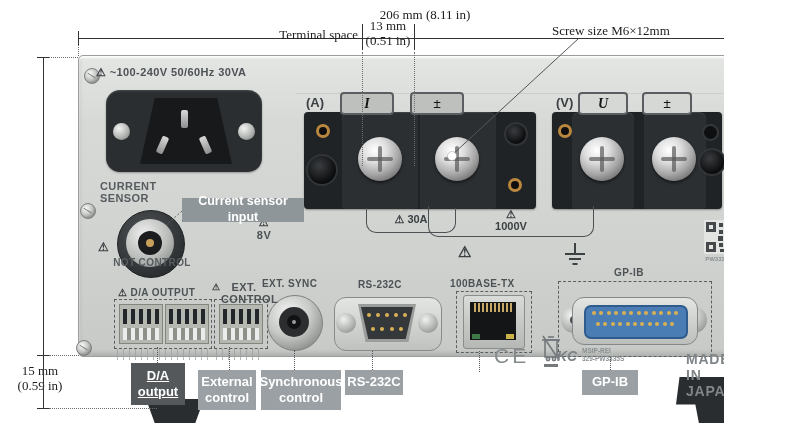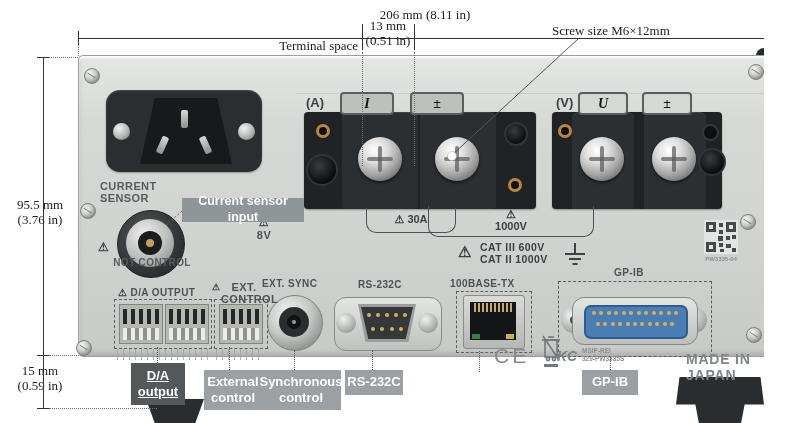--- a/index.html
+++ b/index.html
@@ -1,17 +1,17 @@
 <!DOCTYPE html>
 <html><head>
 <meta charset="utf-8">
 <style>
   html,body{margin:0;padding:0;background:#fff;}
   .stage{position:relative;width:724px;height:423px;background:#fff;overflow:hidden;
-         font-family:"Liberation Sans",sans-serif;padding-left:40px;}
+         font-family:"Liberation Sans",sans-serif;}
   
   .ann{position:absolute;font-family:"Liberation Serif",serif;color:#1c1c1c;font-size:13px;line-height:1.15;}
   .ml{white-space:pre-line;}
   .ctr{text-align:center;}
   .rt{text-align:right;}
   
   .dlineh{position:absolute;border-top:1px solid #333;height:0;}
   .dlinev{position:absolute;border-left:1px solid #333;width:0;}
   .tickv{position:absolute;border-left:1px solid #333;width:0;height:14px;}
   .tickh{position:absolute;border-top:1px solid #333;width:13px;height:0;}
@@ -90,32 +90,30 @@
   <div class="foot" style="left:146px;top:399px;width:58px;height:24px;clip-path:polygon(0 0,100% 0,85% 100%,15% 100%);"></div>
   <div class="foot" style="left:676px;top:377px;width:88px;height:46px;clip-path:polygon(4% 0,96% 0,100% 60%,78% 60%,74% 100%,26% 100%,22% 60%,0 60%);"></div>
 
   <div class="ann ctr" style="left:290px;top:8px;width:270px;">206 mm (8.11 in)</div>
   <div class="dlineh" style="left:78px;top:38px;width:692px;"></div>
   <div class="tickv" style="left:78px;top:31px;"></div>
   <div class="tickv" style="left:770px;top:31px;"></div>
   <div class="dotv" style="left:78px;top:45px;height:11px;"></div>
   <div class="dotv" style="left:770px;top:45px;height:11px;"></div>
 
-  <div class="ann rt" style="left:240px;top:28px;width:118px;margin-top:11px;">Terminal space</div>
+  <div class="ann rt" style="left:240px;top:28px;width:118px;">Terminal space</div>
   <div class="ann ctr ml" style="left:356px;top:19px;width:64px;font-size:13px;">13 mm
 (0.51 in)</div>
   <div class="dlinev" style="left:362px;top:24px;height:26px;"></div>
   <div class="dlinev" style="left:414px;top:24px;height:26px;"></div>
   <div class="dotv" style="left:362px;top:52px;height:114px;z-index:5;"></div>
   <div class="dotv" style="left:414px;top:52px;height:114px;z-index:5;"></div>
 
   <div class="ann" style="left:552px;top:24px;width:170px;">Screw size  M6×12mm</div>
 
-  <div class="ann ctr ml" style="left:0px;top:198px;width:80px;">95.5 mm
-(3.76 in)</div>
   <div class="ann ctr ml" style="left:0px;top:364px;width:80px;">15 mm
 (0.59 in)</div>
   <div class="dlinev" style="left:43px;top:57px;height:298px;"></div>
   <div class="dlinev" style="left:43px;top:355px;height:53px;"></div>
   <div class="tickh" style="left:37px;top:57px;"></div>
   <div class="tickh" style="left:37px;top:355px;"></div>
   <div class="tickh" style="left:37px;top:408px;"></div>
   <div class="doth" style="left:49px;top:57px;width:29px;"></div>
   <div class="doth" style="left:49px;top:355px;width:62px;"></div>
   <div class="doth" style="left:49px;top:408px;width:108px;"></div>
@@ -123,20 +121,24 @@
   <div class="panel"></div>
   <div class="seam" style="left:296px;top:93px;width:470px;height:1px;"></div>
 
   <div class="screw" style="left:84px;top:68px;"></div>
   <div class="screw" style="left:748px;top:64px;"></div>
   <div class="screw" style="left:80px;top:203px;"></div>
   <div class="screw" style="left:740px;top:214px;"></div>
   <div class="screw" style="left:76px;top:340px;"></div>
   <div class="screw" style="left:746px;top:327px;"></div>
 
+  <div class="ptxt" style="left:96px;top:66px;font-size:11px;">
+    <span class="warn">⚠</span>
+    <span>~100-240V  50/60Hz 30VA</span>
+  </div>
   <div class="inlet">
     <div class="sscrew" style="left:7px;top:33px;"></div>
     <div class="sscrew" style="left:132px;top:33px;"></div>
     <div class="trap"></div>
     <div class="prong" style="left:75px;top:20px;"></div>
     <div class="prong" style="left:53px;top:46px;transform:rotate(24deg);"></div>
     <div class="prong" style="left:96px;top:46px;transform:rotate(-24deg);"></div>
   </div>
 
   <div class="ptxt ctr ml" style="left:100px;top:180px;width:104px;font-size:11px;text-align:left;color:#565c60;">CURRENT
@@ -183,22 +185,20 @@
 
   <div class="brk" style="left:366px;top:208px;width:88px;height:24px;">
     <span><span class="warn">⚠</span> <span>30A</span></span>
   </div>
   <div class="brk" style="left:428px;top:206px;width:164px;height:30px;">
     <span class="warn">⚠</span>
     <span>1000V</span>
   </div>
 
   <div class="ptxt" style="left:458px;top:243px;font-size:15px;"><span class="warn">⚠</span></div>
-  <div class="ptxt ml" style="left:480px;top:241px;font-size:10.5px;line-height:1.15;color:#3c4144;">CAT III 600V
-CAT II 1000V</div>
   <svg class="overlay" style="left:562px;top:241px;z-index:3;" width="26" height="28" viewBox="0 0 26 28">
     <g stroke="#3c4144" stroke-width="2" fill="none">
       <line x1="13" y1="2" x2="13" y2="13"></line>
         <line x1="3" y1="13" x2="23" y2="13"></line>
       <line x1="7" y1="18" x2="19" y2="18"></line>
         <line x1="10.5" y1="23" x2="15.5" y2="23"></line>
     </g>
   </svg>
 
   <svg class="overlay" style="left:704px;top:220px;z-index:3;" width="34" height="34" viewBox="0 0 34 34">
@@ -338,21 +338,21 @@
 
   <div class="leader" style="left:157px;top:347px;height:18px;"></div>
   <div class="leader" style="left:229px;top:347px;height:25px;"></div>
   <div class="leader" style="left:294px;top:350px;height:22px;"></div>
   <div class="leader" style="left:372px;top:351px;height:21px;"></div>
   <div class="leader" style="left:479px;top:351px;height:21px;"></div>
   <div class="leader" style="left:610px;top:357px;height:15px;"></div>
 
   <div class="badge dark ml" style="left:131px;top:363px;width:54px;height:42px;text-decoration:underline;">D/A
 output</div>
-  <div class="badge ml" style="left:204px;top:370px;width:58px;height:40px;">External
+  <div class="badge ml" style="left:198px;top:370px;width:58px;height:40px;">External
 control</div>
   <div class="badge ml" style="left:261px;top:370px;width:80px;height:40px;">Synchronous
 control</div>
   <div class="badge" style="left:345px;top:370px;width:58px;height:25px;">RS-232C</div>
   <div class="badge" style="left:582px;top:370px;width:56px;height:25px;">GP-IB</div>
 
   <svg class="overlay" width="800" height="423" viewBox="0 0 800 423">
     <line x1="578" y1="39" x2="452" y2="155" stroke="#555" stroke-width="1"></line>
     <circle cx="452" cy="156" r="4.5" fill="#ffffff" stroke="#9a9a9a" stroke-width="0.5"></circle>
     <line x1="182" y1="211" x2="166" y2="225" stroke="#666" stroke-width="1" stroke-dasharray="2,2"></line>

